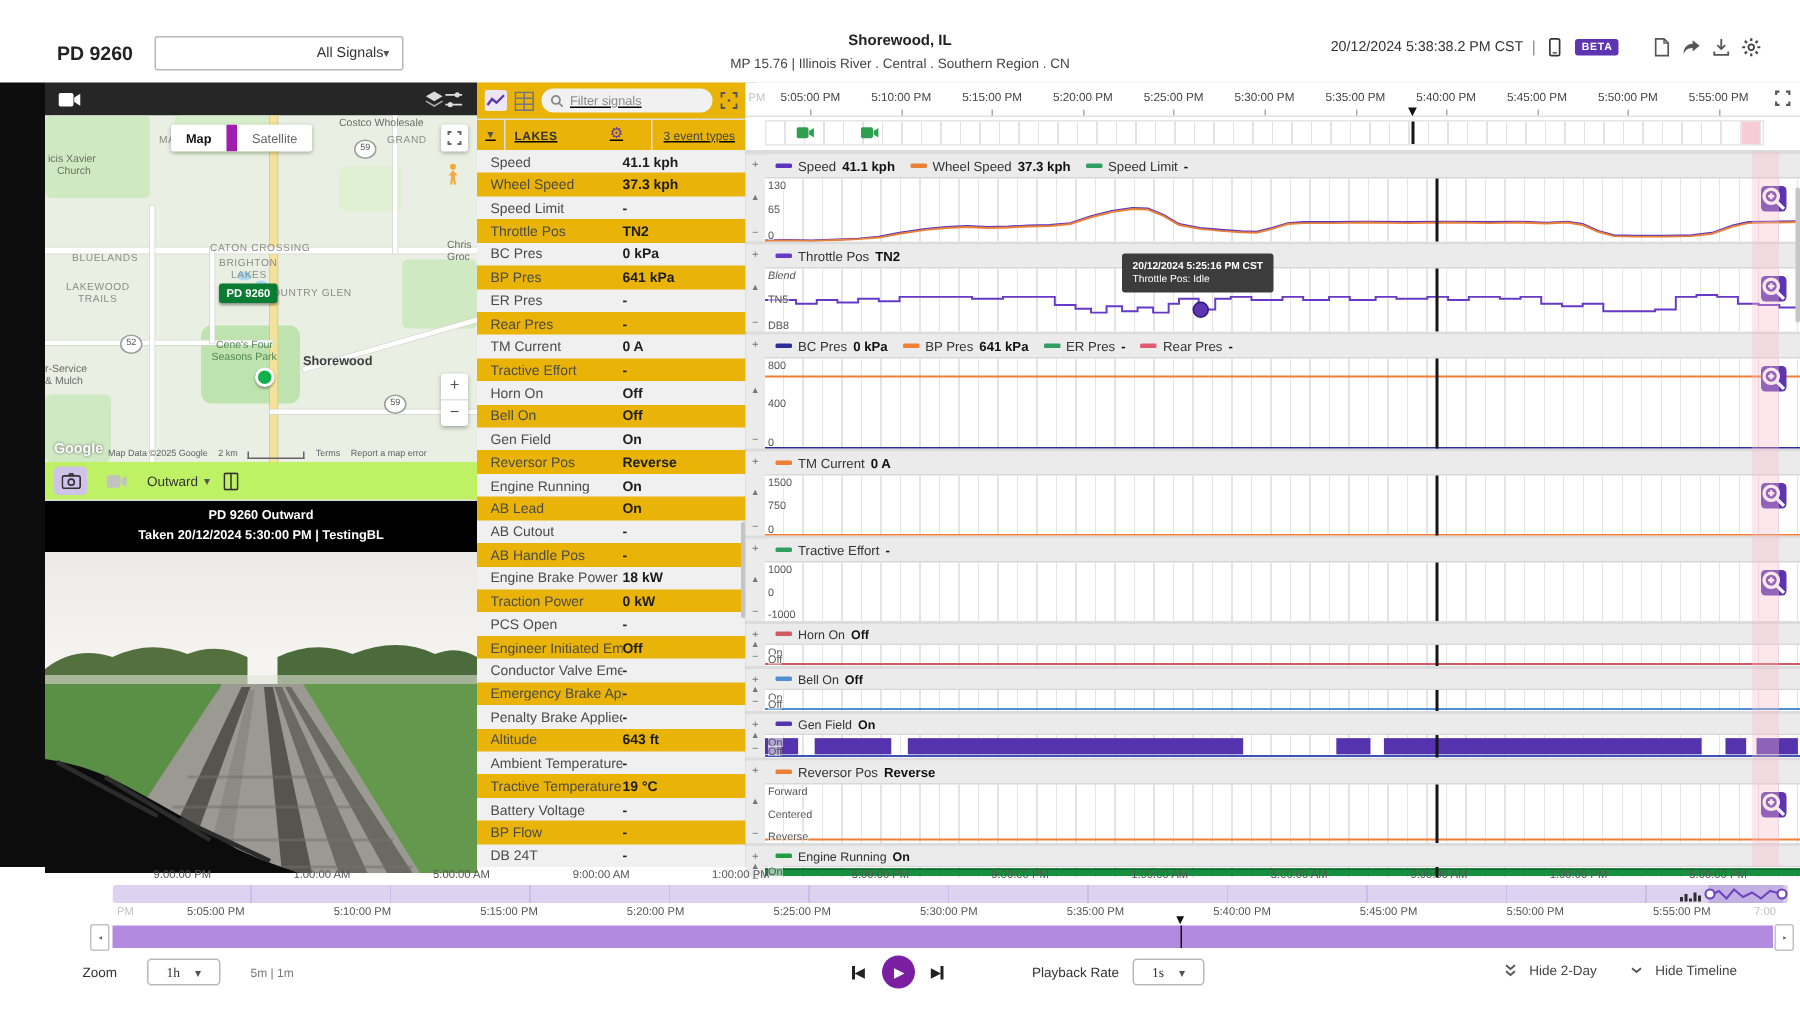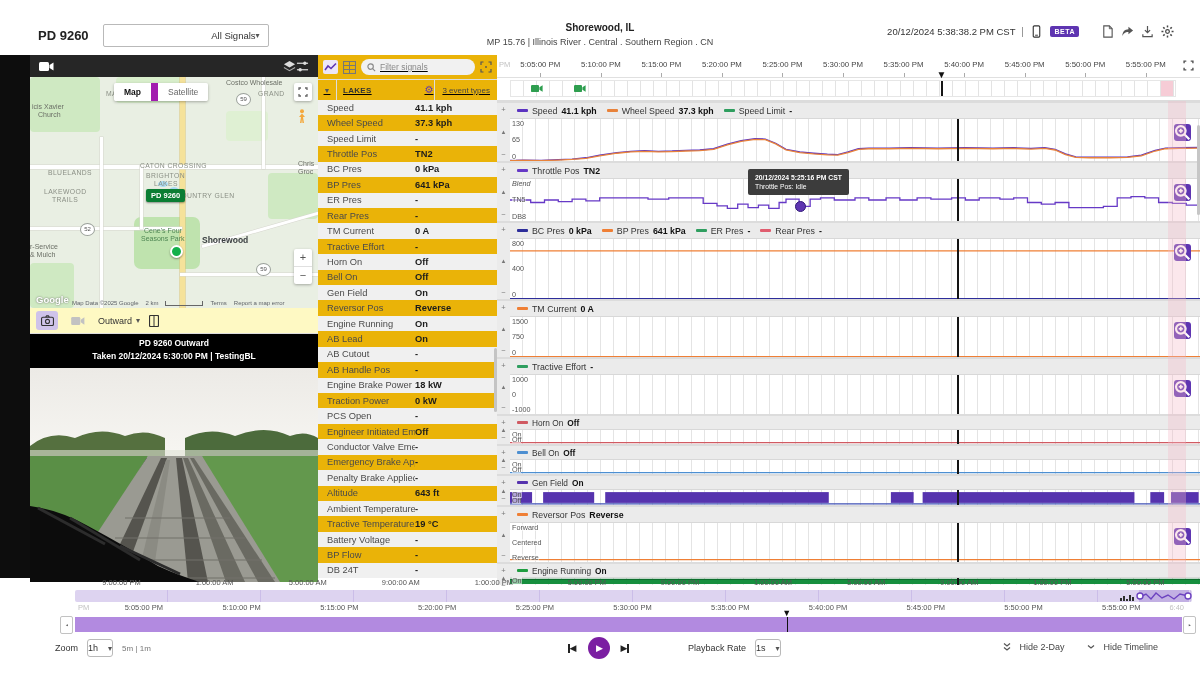--- a/index.html
+++ b/index.html
@@ -43,37 +43,37 @@
   .map-fs{position:absolute;right:6px;top:6px;width:18px;height:18px;background:#fff;border-radius:2px;box-shadow:0 1px 3px rgba(0,0,0,.3);display:flex;align-items:center;justify-content:center;}
   .pegman{position:absolute;right:8px;top:30px;width:16px;height:18px;display:flex;align-items:center;justify-content:center;}
   .map-zoom{position:absolute;right:6px;top:172px;width:18px;background:#fff;border-radius:2px;box-shadow:0 1px 3px rgba(0,0,0,.3);text-align:center;}
   .mz-btn{height:17px;line-height:17px;font-size:11px;color:#555;}
   .mz-div{height:1px;background:#e0e0e0;}
   .map-attr{position:absolute;bottom:2px;left:42px;right:2px;display:flex;gap:7px;font-size:6px;color:#5f6368;align-items:center;white-space:nowrap;}
   .scalebar{width:36px;height:4px;border:1px solid #666;border-top:none;}
   .google-logo{position:absolute;left:6px;bottom:3px;font-size:9.5px;font-weight:bold;color:#fff;text-shadow:0 0 2px rgba(80,80,80,.9);}
   
   #camera-panel{position:absolute;left:30px;top:308px;width:288px;height:270px;}
-  .cam-toolbar{height:25px;background:#fef9c3;display:flex;align-items:center;gap:9px;padding-left:6px;border-bottom:1px solid #ddd;}
+  .cam-toolbar{height:25px;background:#bef264;display:flex;align-items:center;gap:9px;padding-left:6px;border-bottom:1px solid #ddd;}
   .cam-btn{width:22px;height:19px;border-radius:3px;display:flex;align-items:center;justify-content:center;}
   .cam-btn.on{background:#cfc3ea;}
   .cam-sel{display:flex;align-items:center;gap:4px;font-size:9px;color:#333;}
   .cam-caption{height:30px;background:#000;color:#fff;text-align:center;padding-top:4px;}
   .cap1{font-size:8.5px;font-weight:bold;}
   .cap2{font-size:8.5px;font-weight:bold;margin-top:3px;}
   .cam-image{height:214px;background:#000;}
   
   #signals-panel{position:absolute;left:318px;top:55px;width:179px;height:523px;background:#eab308;border-right:7px solid #22c55e;text-decoration:underline;}
   .sig-toolbar{height:24px;display:flex;align-items:center;gap:5px;padding:0 5px;border-bottom:1px solid #ddd;}
   .searchbox{flex:1;height:16px;background:#f1f1f1;border-radius:8px;display:flex;align-items:center;gap:4px;padding:0 6px;font-size:8.5px;color:#8a8a8a;}
   .events-row{height:20px;display:flex;align-items:center;border-bottom:1px solid #ddd;font-size:8px;}
   .funnel-cell{width:18px;align-self:stretch;border-right:1px solid #ddd;display:flex;align-items:center;justify-content:center;color:#555;font-size:7px;}
   .events-label{font-weight:bold;padding-left:6px;color:#333;letter-spacing:.3px;}
   .gear-mini{margin-left:auto;color:#5e35b1;font-size:10px;line-height:10px;}
-  .types-cell{align-self:stretch;display:flex;align-items:center;border-left:1px solid #ddd;padding:0 7px;color:#444;margin-left:1px;}
+  .types-cell{align-self:stretch;display:flex;align-items:center;border-left:1px solid #ddd;padding:0 7px;color:#444;margin-left:19px;}
   #signal-rows{position:absolute;top:45px;bottom:0;left:0;right:0;display:flex;flex-direction:column;}
   .sig-row{flex:1;display:flex;align-items:center;font-size:9.3px;padding-left:9px;}
   .sig-row.alt{background:#f0f0f0;}
   .sig-name{color:#4a4a4a;width:88px;white-space:nowrap;overflow:hidden;}
   .sig-val{font-weight:bold;color:#1c1c1c;white-space:nowrap;}
   .sig-scroll{position:absolute;right:0;top:56%;width:3px;height:64px;background:#c4c4c4;border-radius:2px;}
   
   #charts-panel{position:absolute;left:497px;top:55px;width:703px;height:523px;background:#dcdcdc;}
   .axis-row{position:relative;height:22px;background:#fff;border-bottom:1px solid #e0e0e0;}
   .axis-inner{position:absolute;left:13px;right:24px;top:0;bottom:0;display:flex;}
@@ -116,22 +116,22 @@
   .t1-labels span{flex:1;text-align:center;}
   .t1-lead{position:absolute;left:78px;top:603px;font-size:7.5px;color:#c2c2c2;}
   .t1-trail{position:absolute;right:16px;top:603px;font-size:7.5px;color:#c2c2c2;}
   .t1-band{position:absolute;left:75px;top:617px;width:1107px;height:15px;background:#b28ae0;}
   .t1-band svg{position:absolute;left:0;top:0;width:100%;height:100%;}
   .t1-pin{position:absolute;left:64.3%;top:-8px;transform:translateX(-50%);font-size:9px;color:#111;line-height:9px;z-index:3;}
   .t1-pinline{position:absolute;left:64.3%;top:0;bottom:0;width:1.2px;background:#111;z-index:3;}
   .t-arrow{position:absolute;width:11px;height:16px;background:#fff;border:1px solid #c2c2c2;border-radius:2px;color:#555;display:flex;align-items:center;justify-content:center;font-size:5px;}
   
   .ctrl-row{position:absolute;left:0;top:636px;width:100%;height:28px;}
-  .zoom-group{position:absolute;left:55px;top:3px;display:flex;align-items:center;gap:9px;font-size:9px;color:#333;}
-  .small-select{padding:3px 0;gap:10px;font-size:9px;border-radius:3px;}
+  .zoom-group{position:absolute;left:55px;top:3px;display:flex;align-items:center;gap:20px;font-size:9px;color:#333;}
+  .small-select{padding:3px 12px;gap:10px;font-size:9px;border-radius:3px;font-family:Liberation Serif, serif;}
   .presets{font-size:8px;color:#777;}
   .play-group{position:absolute;left:568px;top:1px;display:flex;align-items:center;gap:11px;}
   .skip-btn{display:flex;align-items:center;color:#222;}
   .skip-btn .bar{width:1.6px;height:9px;background:#222;}
   .skip-btn .tri{font-size:9px;line-height:9px;}
   .play-btn{width:22px;height:22px;border-radius:50%;background:#7b1fa2;display:flex;align-items:center;justify-content:center;color:#fff;font-size:9px;padding-left:2px;box-sizing:border-box;}
   .rate-group{position:absolute;left:688px;top:3px;display:flex;align-items:center;gap:9px;font-size:9px;color:#333;}
   .hide-group{position:absolute;right:42px;top:6px;display:flex;align-items:center;gap:7px;font-size:9px;color:#444;}
 </style>
 </head>
@@ -907,21 +907,21 @@
       <span>5:15:00 PM</span>
       <span>5:20:00 PM</span>
       <span>5:25:00 PM</span>
       <span>5:30:00 PM</span>
       <span>5:35:00 PM</span>
       <span>5:40:00 PM</span>
       <span>5:45:00 PM</span>
       <span>5:50:00 PM</span>
       <span>5:55:00 PM</span>
     </div>
-  <span class="t1-trail">6:40</span>
+  <span class="t1-trail">7:00</span>
   <div class="t1-band">
     <svg id="t1-svg" viewBox="0 0 1000 100" preserveAspectRatio="none">
         <path d="M0.0,98.8 L20.0,98.1 L45.0,98.8 L70.0,97.5 L90.0,96.3 L110.0,93.8 L130.0,88.8 L155.0,83.8 L175.0,81.3 L195.0,80.0 L215.0,81.3 L235.0,80.6 L255.0,79.4 L275.0,78.8 L295.0,76.3 L315.0,67.5 L335.0,60.6 L355.0,56.9 L370.0,57.5 L385.0,65.6 L400.0,77.5 L420.0,82.5 L440.0,85.0 L460.0,86.9 L475.0,87.5 L490.0,82.5 L505.0,76.3 L520.0,75.0 L550.0,75.0 L580.0,74.4 L620.0,75.0 L660.0,74.4 L700.0,75.0 L730.0,74.4 L755.0,75.6 L775.0,74.4 L790.0,77.5 L805.0,86.3 L820.0,91.9 L840.0,92.5 L870.0,92.5 L895.0,91.9 L915.0,88.8 L935.0,79.4 L950.0,75.0 L970.0,74.4 L1000.0,73.8" transform="translate(0,18) scale(1,1.6)" fill="none" stroke="#241a40" stroke-width="1.2" vector-effect="non-scaling-stroke"></path>
       </svg>
     <span class="t1-pin">▼</span>
     <div class="t1-pinline"></div>
   </div>
   <div class="t-arrow" style="left:60px;top:616px;">
       <span style="transform:scale(0.55);">◀</span>
     </div>

